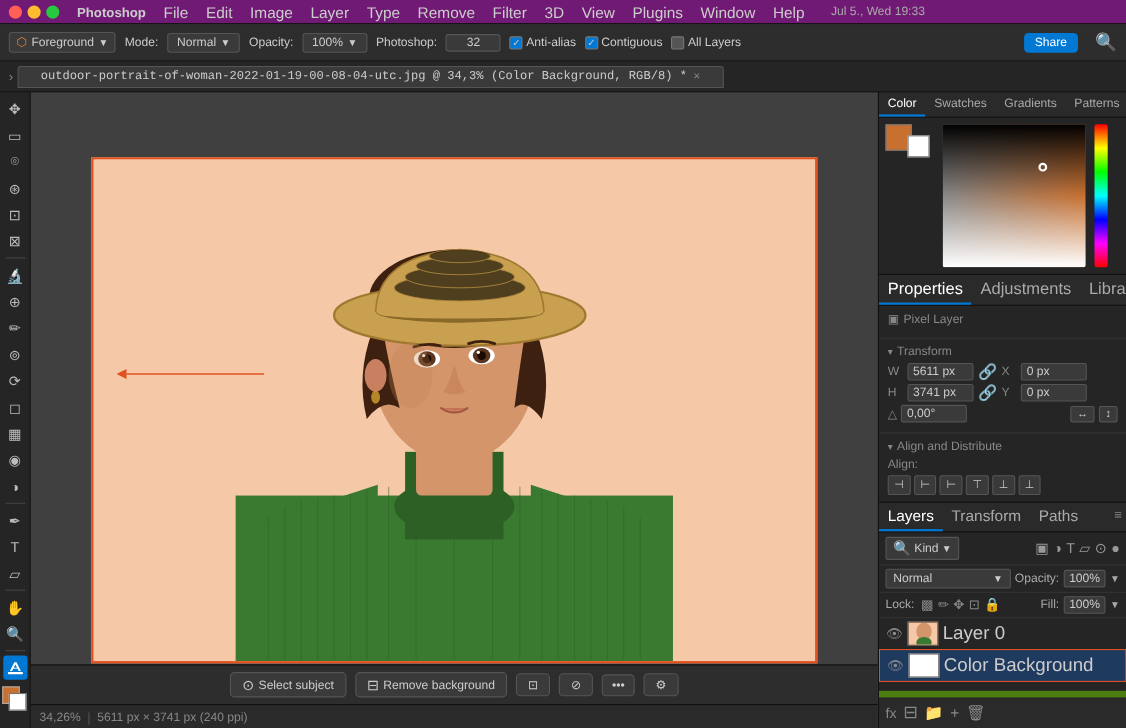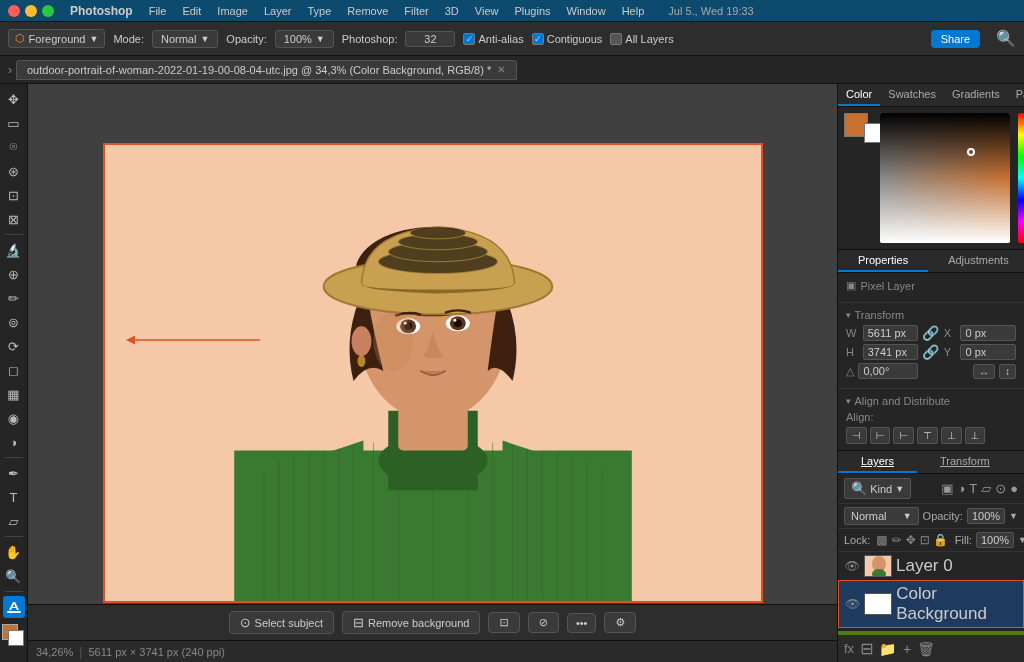--- a/index.html
+++ b/index.html
@@ -1,22 +1,22 @@
 <!DOCTYPE html>
 <html><head>
   <meta charset="utf-8">
   <style>
     * { margin: 0; padding: 0; box-sizing: border-box; }
     body { width: 1024px; height: 662px; background: #1e1e1e; font-family: -apple-system, BlinkMacSystemFont, 'Helvetica Neue', Arial, sans-serif; font-size: 12px; color: #ccc; overflow: hidden; user-select: none; }
 
     
     #menubar {
-      height: 22px; background: #0c4a6e; display: flex; align-items: center; padding: 2px 8px; gap: 16px; border-bottom: 1px solid #111;
-    }
-    #menubar .menu-item { font-size: 11px; color: #ccc; cursor: pointer; }
+      height: 22px; background: #701a75; display: flex; align-items: center; padding: 2px 8px; gap: 16px; border-bottom: 1px solid #111;
+    }
+    #menubar .menu-item { font-size: 14px; color: #ccc; cursor: pointer; }
     #menubar .app-title { font-size: 12px; font-weight: 700; color: #ccc; }
     #menubar .center-title { flex: 1; text-align: center; font-size: 12px; color: #aaa; }
 
     
     .traffic-lights { display: flex; gap: 5px; align-items: center; }
     .tl { width: 12px; height: 12px; border-radius: 50%; }
     .tl.red { background: #ff5f57; }
     .tl.yellow { background: #febc2e; }
     .tl.green { background: #28c840; }
 
@@ -30,21 +30,21 @@
     .option-input { background: #3a3a3a; border: 1px solid #555; border-radius: 3px; padding: 1px 5px; font-size: 11px; color: #ccc; width: 50px; text-align: center; }
     .checkbox-group { display: flex; align-items: center; gap: 3px; font-size: 11px; }
     .cb { width: 12px; height: 12px; background: #555; border: 1px solid #777; border-radius: 2px; display: flex; align-items: center; justify-content: center; font-size: 9px; }
     .cb.checked { background: #0078d4; }
     .share-btn { background: #0078d4; color: #fff; border: none; border-radius: 4px; padding: 3px 10px; font-size: 11px; cursor: pointer; margin-left: auto; }
 
     
     #tabbar {
       height: 28px; background: #252525; display: flex; align-items: center; padding: 0 8px; border-bottom: 1px solid #111;
     }
-    #tabbar .tab { background: #3a3a3a; border: 1px solid #555; border-radius: 3px 3px 0 0; padding: 3px 10px; font-size: 11px; color: #ccc; display: flex; align-items: center; gap: 6px; }
+    #tabbar .tab { background: #3a3a3a; border: 1px solid #555; border-radius: 3px 3px 0 0; padding: 3px 20px; font-size: 11px; color: #ccc; display: flex; align-items: center; gap: 6px; font-family: Liberation Mono, monospace; }
     #tabbar .tab .close-x { color: #888; font-size: 10px; cursor: pointer; }
 
     
     #main { display: flex; height: calc(662px - 22px - 34px - 28px); }
 
     
     #toolbar {
       width: 28px; background: #252525; border-right: 1px solid #111; display: flex; flex-direction: column; align-items: center; padding: 4px 0; gap: 2px;
     }
     .tool-btn {
@@ -62,21 +62,21 @@
       position: relative; width: 660px; height: 460px;
     }
     #canvas-img {
       width: 660px; height: 460px; background: #f5c9a8; border: 2px solid #e05020; position: relative; overflow: hidden; display: flex; align-items: flex-end; justify-content: center;
     }
     .canvas-bottom-btn { display: flex; align-items: center; gap: 4px; background: #3a3a3a; border: 1px solid #555; border-radius: 4px; padding: 3px 10px; font-size: 11px; cursor: pointer; color: #ccc; }
     .canvas-bottom-more { background: #3a3a3a; border: 1px solid #555; border-radius: 4px; padding: 3px 8px; font-size: 11px; cursor: pointer; color: #ccc; }
 
     
     #right-panel {
-      width: 187px; background: #252525; border-left: 1px solid #111; display: flex; flex-direction: column; overflow: hidden;
+      width: 226px; background: #252525; border-left: 1px solid #111; display: flex; flex-direction: column; overflow: hidden;
     }
 
     
     #color-panel {
       border-bottom: 1px solid #111;
     }
     .panel-tabs { display: flex; background: #2a2a2a; border-bottom: 1px solid #111; }
     .panel-tab { padding: 4px 8px; font-size: 11px; cursor: pointer; color: #aaa; }
     .panel-tab.active { color: #fff; border-bottom: 2px solid #0078d4; }
     .color-panel-content { padding: 6px; }
@@ -88,53 +88,53 @@
       width: 100%; height: 100%;
       background: linear-gradient(to bottom, #000 0%, transparent 50%, #fff 100%),
                   linear-gradient(to right, #888 0%, #c87030 100%);
     }
     .spectrum-cursor { position: absolute; width: 8px; height: 8px; border: 2px solid #fff; border-radius: 50%; top: 30%; right: 30%; transform: translate(50%, -50%); }
     .hue-bar { width: 12px; height: 130px; margin-left: 4px; background: linear-gradient(to bottom, #ff0000, #ffff00, #00ff00, #00ffff, #0000ff, #ff00ff, #ff0000); border-radius: 2px; }
 
     
     #properties-panel { border-bottom: 1px solid #111; }
     .prop-panel-tabs { display: flex; background: #2a2a2a; border-bottom: 1px solid #111; }
-    .prop-tab { padding: 4px 20px; font-size: 11px; cursor: pointer; color: #aaa; }
+    .prop-tab { padding: 4px 8px; font-size: 15px; cursor: pointer; color: #aaa; }
     .prop-tab.active { color: #fff; border-bottom: 2px solid #0078d4; }
     .prop-section { padding: 6px 8px; border-bottom: 1px solid #333; }
     .prop-label { font-size: 11px; color: #888; margin-bottom: 4px; display: flex; align-items: center; gap: 4px; }
     .prop-label .arrow { color: #888; font-size: 9px; }
     .prop-row { display: flex; align-items: center; gap: 4px; margin-bottom: 3px; }
     .prop-input { background: #3a3a3a; border: 1px solid #555; border-radius: 2px; padding: 1px 4px; font-size: 11px; color: #ccc; width: 60px; }
     .prop-input-label { font-size: 11px; color: #888; width: 14px; }
     .align-section { padding: 6px 8px; }
 
     
     #layers-panel { flex: 1; display: flex; flex-direction: column; overflow: hidden; }
     .layers-tabs { display: flex; background: #2a2a2a; border-bottom: 1px solid #111; }
-    .layers-tab { padding: 4px 23px; font-size: 11px; cursor: pointer; color: #aaa; text-decoration: underline; }
+    .layers-tab { padding: 4px 8px; font-size: 14px; cursor: pointer; color: #aaa; }
     .layers-tab.active { color: #fff; border-bottom: 2px solid #0078d4; }
     .layers-toolbar { display: flex; align-items: center; padding: 4px 6px; gap: 4px; border-bottom: 1px solid #333; }
     .layers-kind { background: #3a3a3a; border: 1px solid #555; border-radius: 2px; padding: 2px 6px; font-size: 11px; color: #ccc; display: flex; align-items: center; gap: 3px; }
     .layers-icons { display: flex; gap: 4px; margin-left: auto; color: #999; font-size: 13px; }
     .layers-blend { display: flex; align-items: center; padding: 3px 6px; gap: 4px; border-bottom: 1px solid #333; }
     .blend-dd { background: #3a3a3a; border: 1px solid #555; border-radius: 2px; padding: 2px 6px; font-size: 11px; color: #ccc; display: flex; align-items: center; gap: 3px; flex: 1; }
     .opacity-row { display: flex; align-items: center; gap: 4px; font-size: 11px; color: #aaa; }
     .opacity-val { background: #3a3a3a; border: 1px solid #555; border-radius: 2px; padding: 1px 4px; font-size: 11px; color: #ccc; }
     .layers-lock { display: flex; align-items: center; padding: 3px 6px; gap: 6px; border-bottom: 1px solid #333; font-size: 11px; color: #aaa; }
     .lock-icons { display: flex; gap: 4px; color: #888; font-size: 12px; }
     .fill-row { display: flex; align-items: center; gap: 4px; margin-left: auto; }
     .layers-list { flex: 1; overflow-y: auto; }
     .layer-item { display: flex; align-items: center; padding: 3px 6px; gap: 4px; cursor: pointer; }
     .layer-item.active { background: #1f3a5f; border: 1px solid #e05020; }
     .layer-eye { width: 16px; height: 16px; display: flex; align-items: center; justify-content: center; color: #888; cursor: pointer; }
     .layer-thumb { width: 28px; height: 22px; background: #f5c9a8; border: 1px solid #555; flex-shrink: 0; }
     .layer-thumb.white { background: #ffffff; }
     .layer-name { font-size: 17px; color: #ccc; }
-    .layers-footer { display: flex; align-items: center; padding: 4px 6px; gap: 6px; border-top: 4px solid #4d7c0f; background: #2a2a2a; }
+    .layers-footer { display: flex; align-items: center; padding: 4px 6px; gap: 6px; border-top: 6px solid #4d7c0f; background: #2a2a2a; }
   </style>
 </head>
 <body>
 
 <div id="menubar">
   <div class="traffic-lights">
     <div class="tl red"></div>
     <div class="tl yellow"></div>
     <div class="tl green"></div>
   </div>

